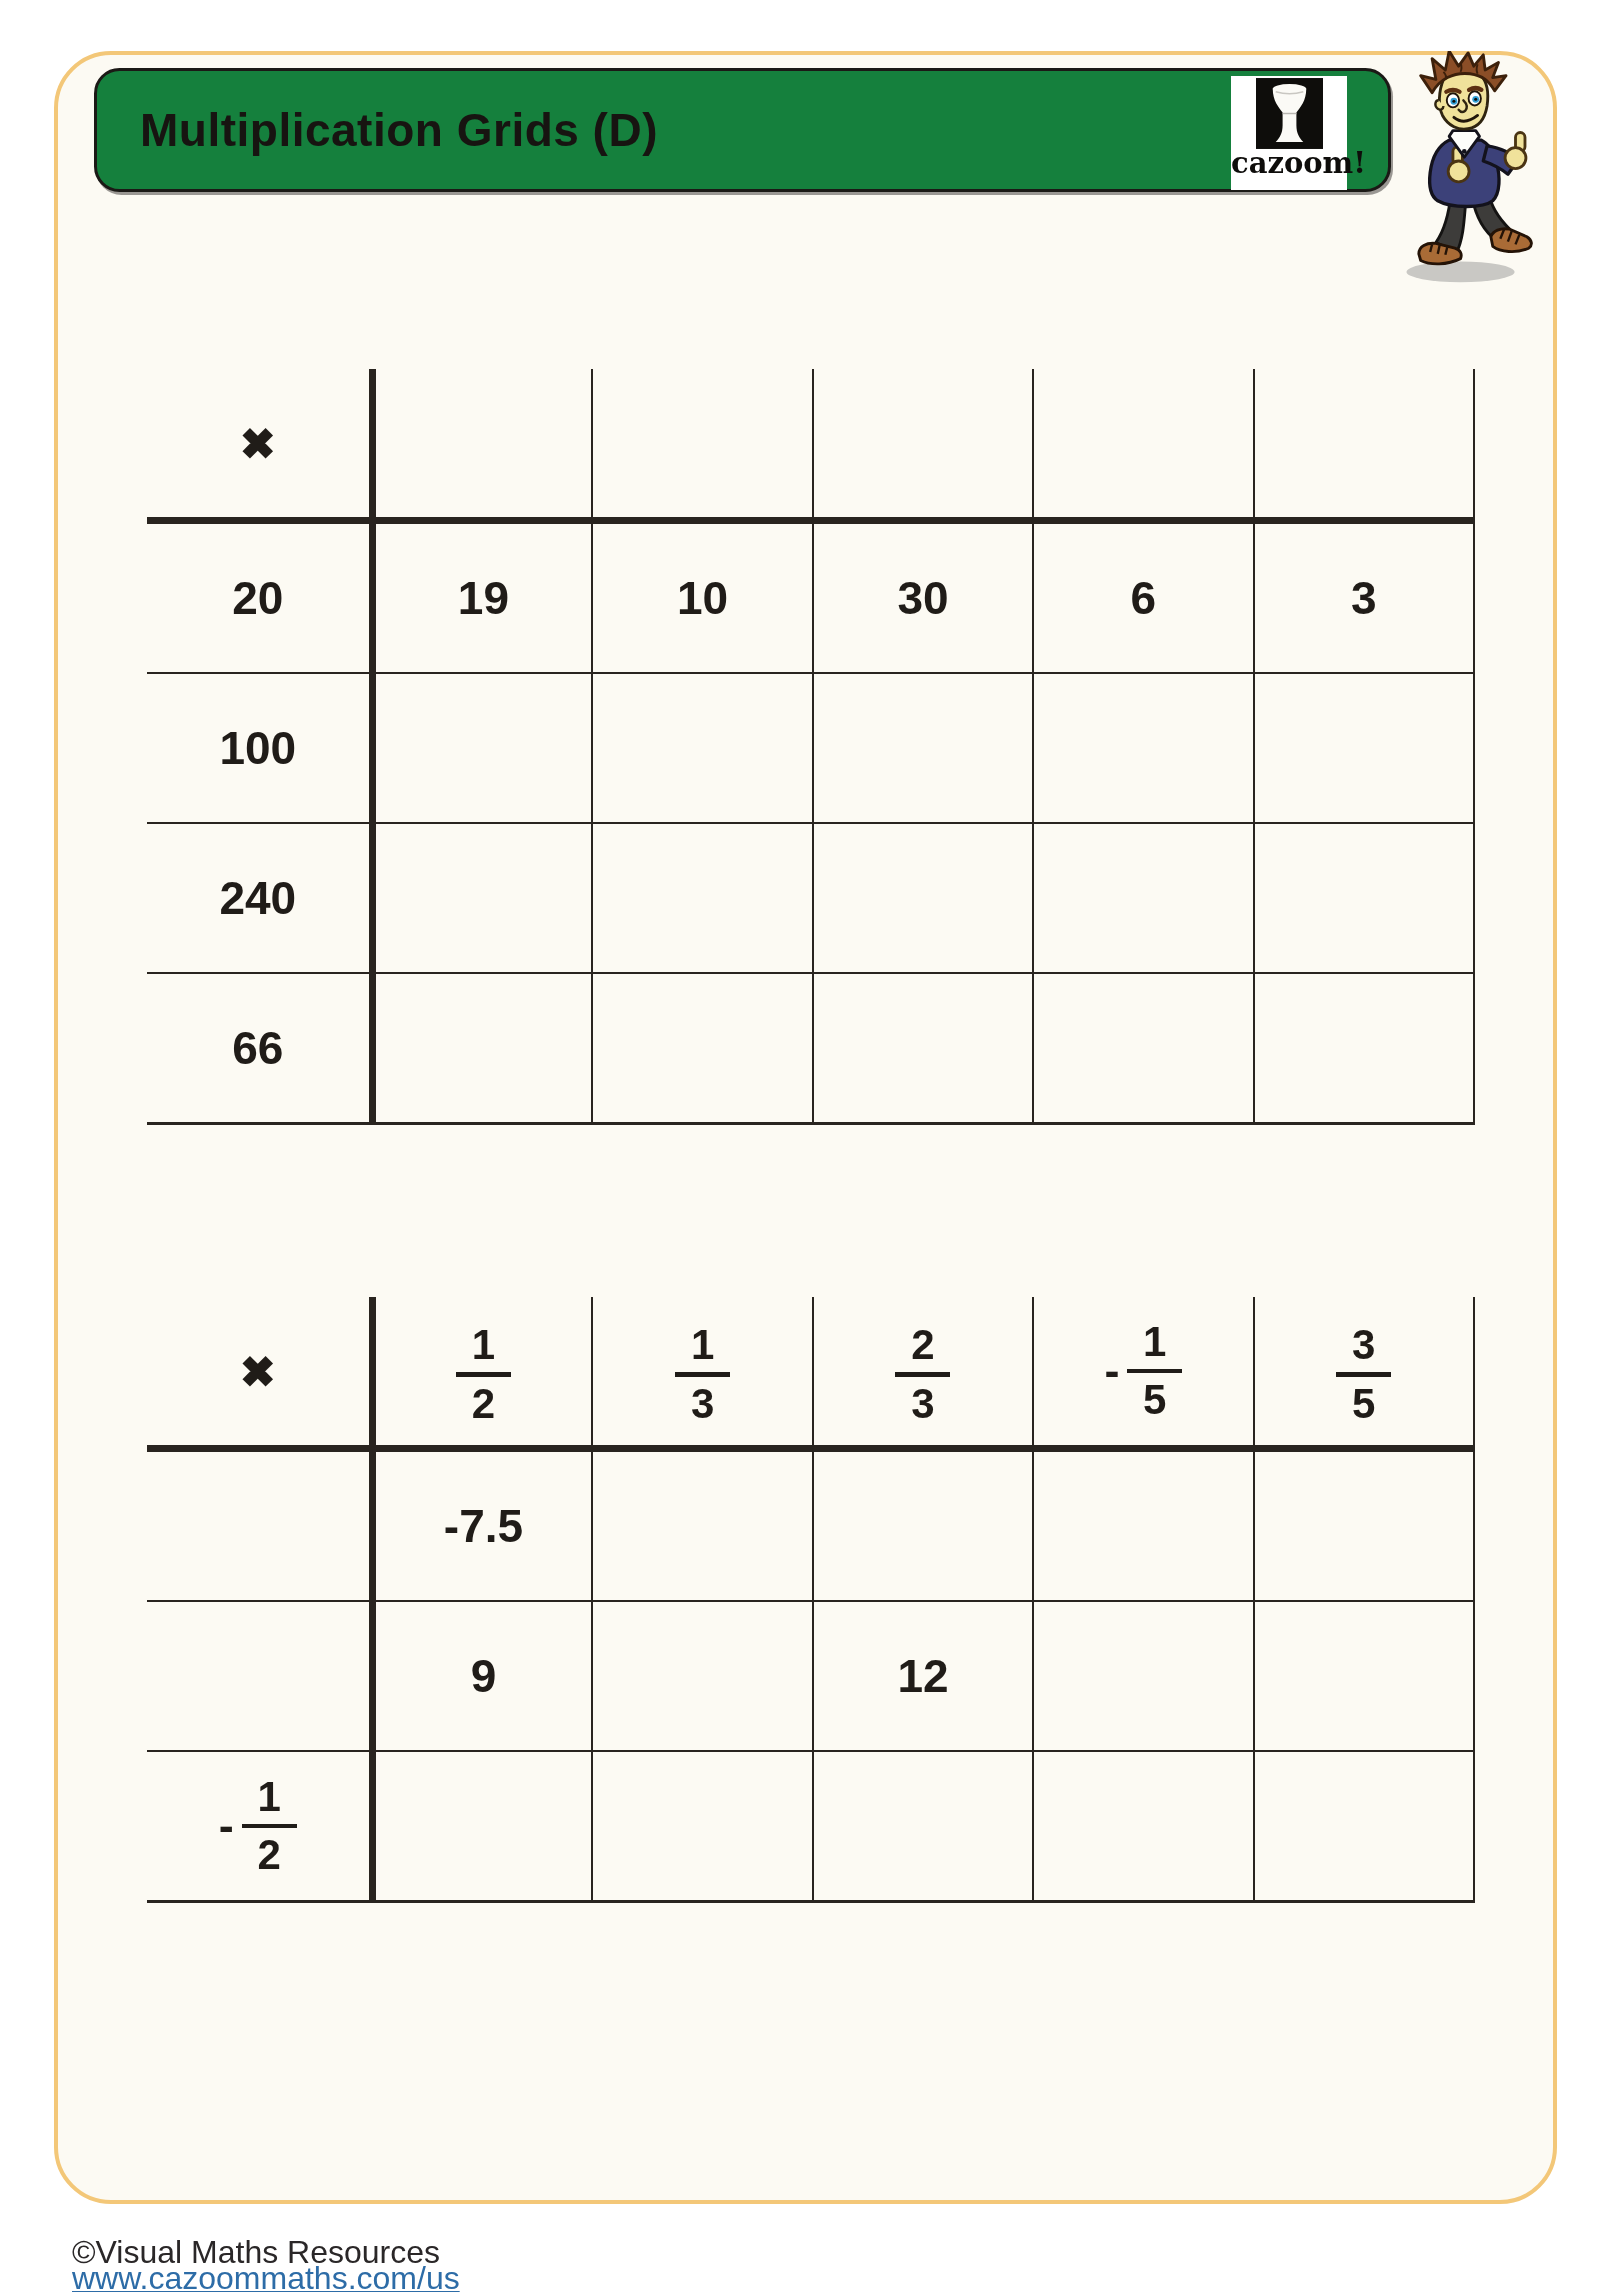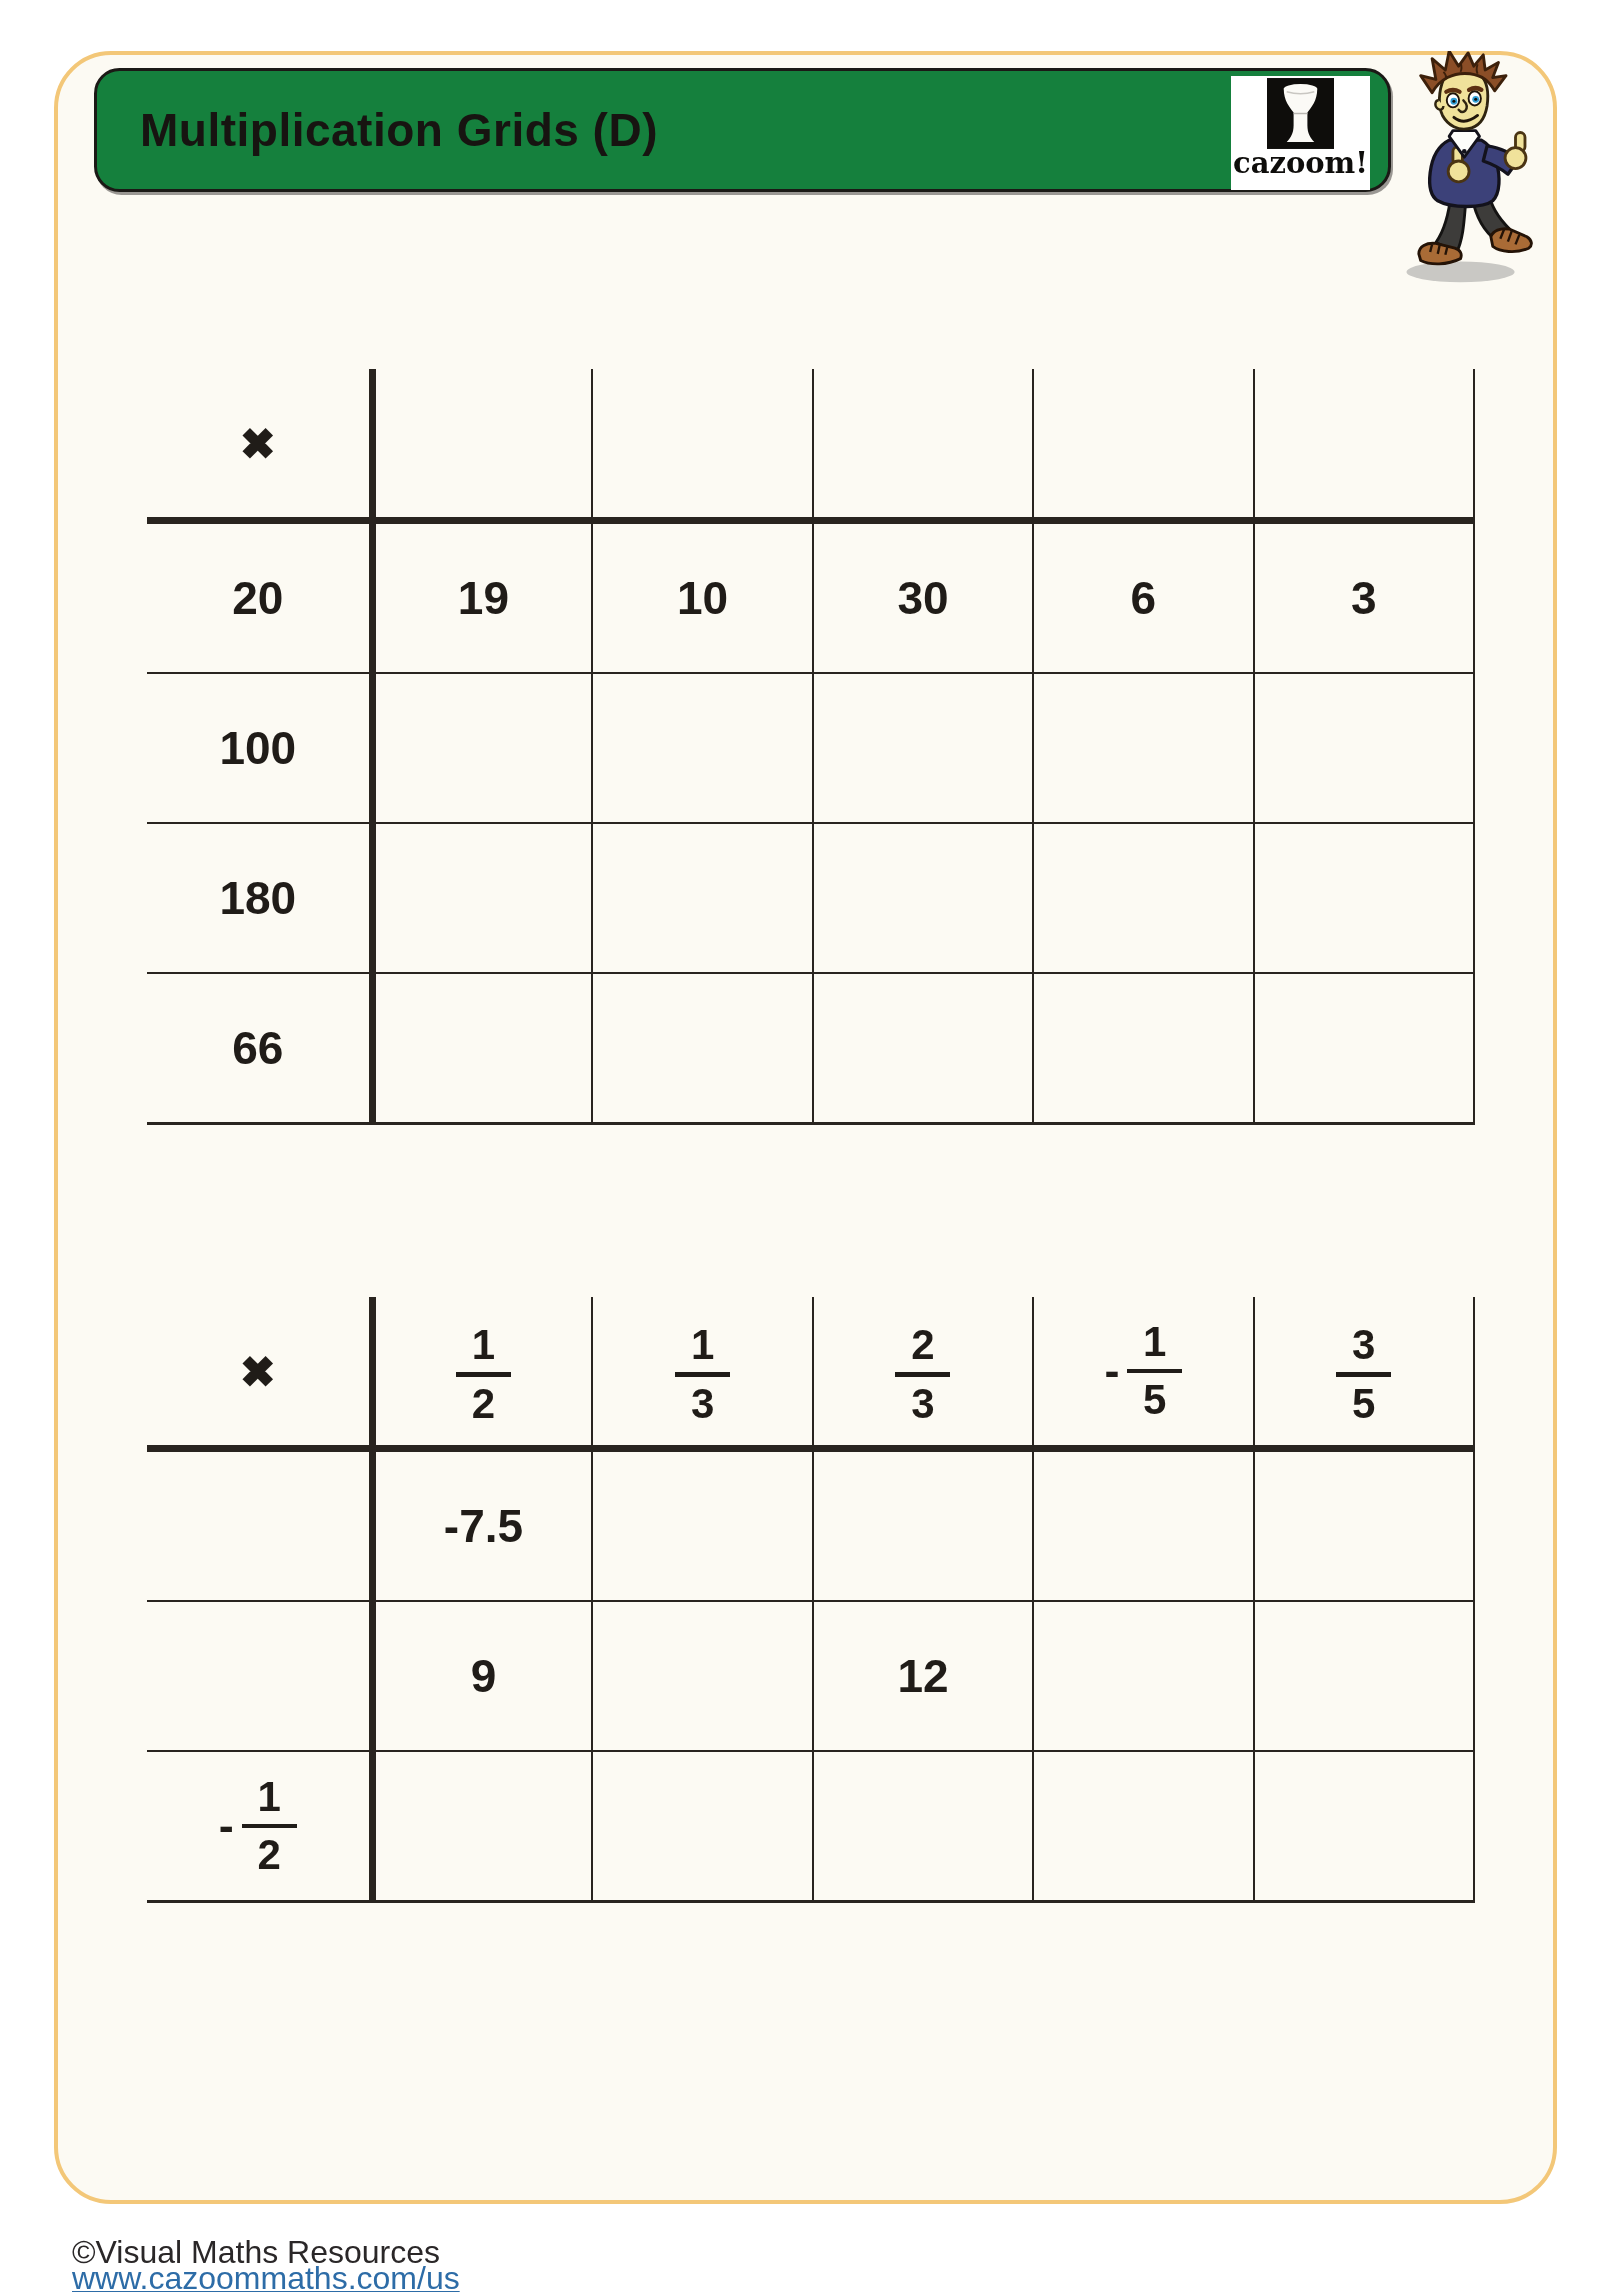--- a/index.html
+++ b/index.html
@@ -17,21 +17,21 @@
     position:absolute;left:94px;top:68px;width:1291px;height:118px;
     border:3.9px solid #1b1916;border-radius:25.5px;background:#15803d;
     box-shadow:2px 2.9px 0 rgba(35,32,30,.45);
   }
   .page-title{
     position:absolute;left:43px;top:0;height:118px;line-height:118px;
     font-size:46px;font-weight:bold;color:#171411;letter-spacing:0.5px;white-space:nowrap;
   }
   
   .logo{
-    position:absolute;left:1231px;top:76px;width:139px;height:114px;
+    position:absolute;left:1231px;top:76px;width:116px;height:114px;
     background:#ffffff;text-align:center;
   }
   .logo svg{display:block;margin:2px auto 0 auto;}
   .logo-text{
     font-family:"DejaVu Serif",serif;font-weight:bold;font-size:29px;color:#0e0d0b;
     line-height:29px;letter-spacing:0px;
   }
   
   .mascot{position:absolute;left:1394px;top:51px;width:152px;height:237px;}
   
@@ -165,21 +165,21 @@
       </tr>
       <tr>
         <td>100</td>
         <td></td>
         <td></td>
         <td></td>
         <td></td>
         <td></td>
       </tr>
       <tr>
-        <td>180</td>
+        <td>240</td>
         <td></td>
         <td></td>
         <td></td>
         <td></td>
         <td></td>
       </tr>
       <tr>
         <td>66</td>
         <td></td>
         <td></td>

